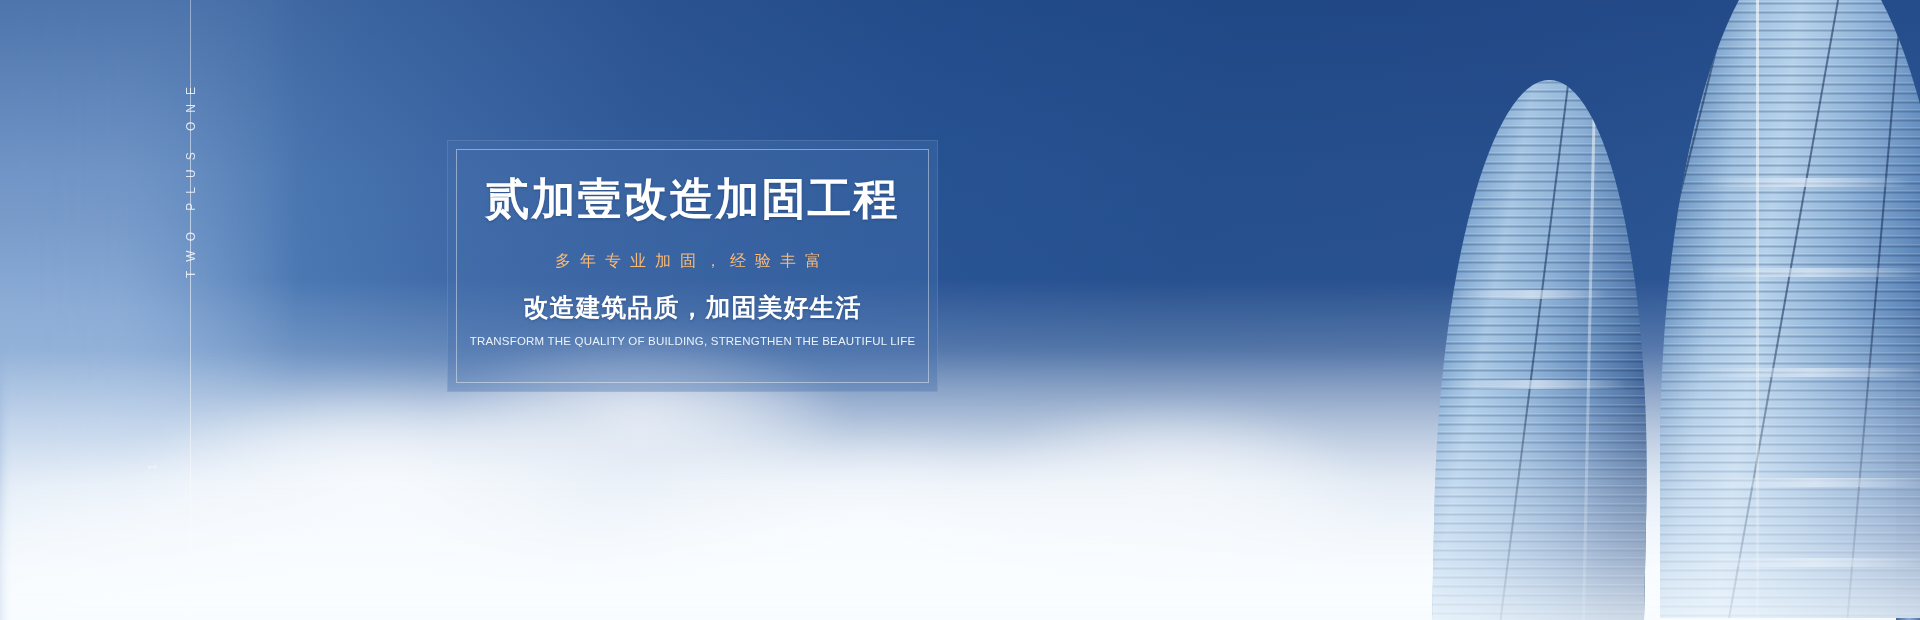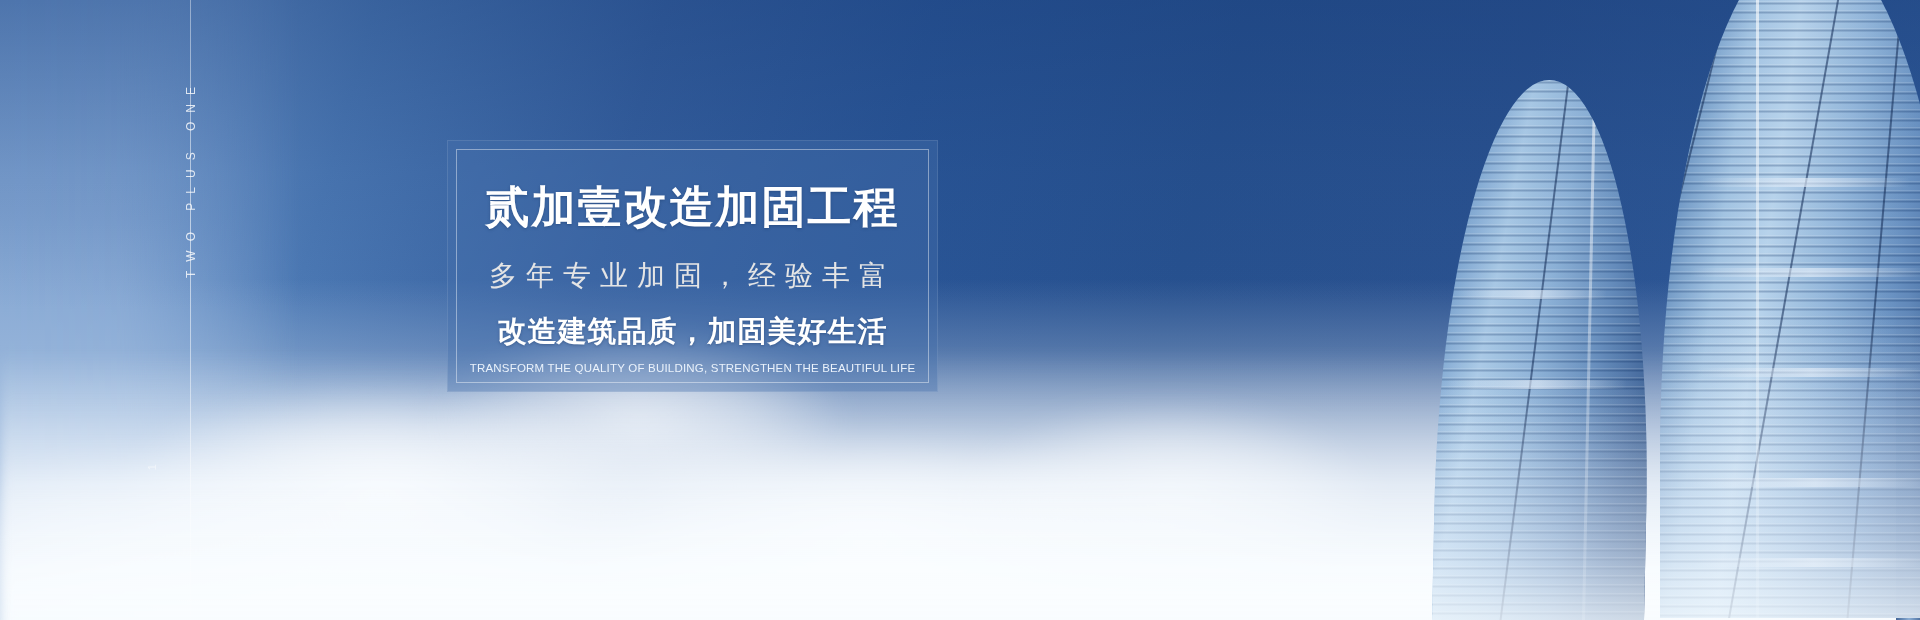--- a/index.html
+++ b/index.html
@@ -213,34 +213,34 @@
     left: 0; right: 0;
     top: 34px;
     text-align: center;
   }
   .title-cn {
     color: #ffffff;
     font-size: 44px;
     font-weight: 700;
     letter-spacing: 2px;
     line-height: 1.15;
-    margin: 8px;
+    margin: 0;
     text-shadow: 0 1px 3px rgba(16,40,80,0.35);
   }
   .subtitle-cn {
-    color: #e5e5e5;
-    font-size: 28px;
+    color: #fdba74;
+    font-size: 16px;
     font-weight: 400;
     letter-spacing: 9px;
     margin: 26px 0 0 0;
     line-height: 1.2;
   }
   .tagline-cn {
     color: #ffffff;
-    font-size: 29px;
+    font-size: 25px;
     font-weight: 700;
     letter-spacing: 1px;
     margin: 22px 0 0 0;
     line-height: 1.2;
     text-shadow: 0 1px 3px rgba(16,40,80,0.35);
   }
   .tagline-en {
     color: #eaf2fb;
     font-size: 11.5px;
     font-weight: 400;

